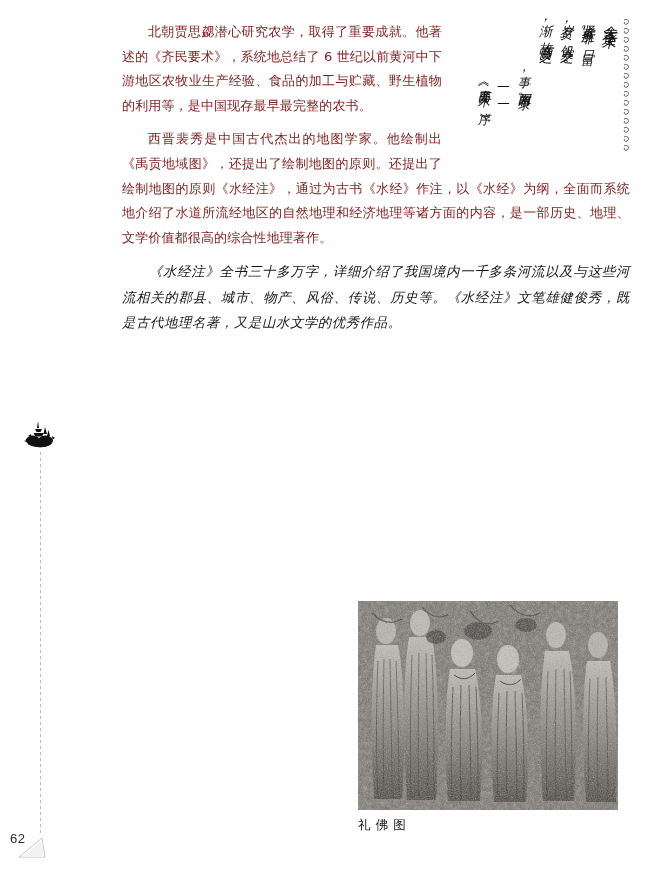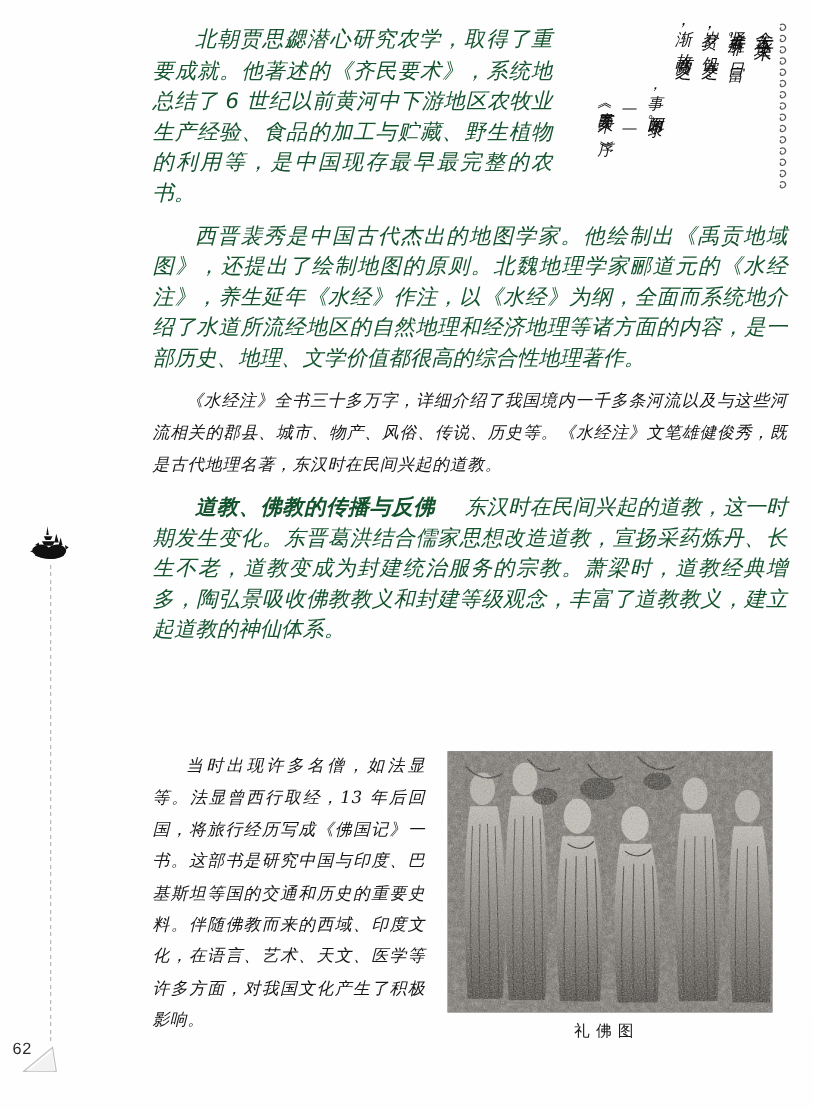--- a/index.html
+++ b/index.html
@@ -71,27 +71,26 @@
   #content {
     position: absolute;
     left: 122px;
     top: 20px;
     width: 508px;
   }
 
   p.body {
     margin: 0 0 9px 0;
     font-family: "DejaVu Sans", "Liberation Sans", sans-serif;
-    font-size: 17px;
+    font-size: 13px;
     line-height: 24.6px;
     text-align: justify;
     text-indent: 2em;
     letter-spacing: 0.15px;
-    color: #14532d;
-    font-style: italic;
+    color: #7f1d1d;
   }
 
   
   p.kai {
     margin: 0 0 9px 0;
     font-family: "DejaVu Serif", "Liberation Serif", serif;
     font-style: italic;
     font-size: 13.4px;
     line-height: 25.5px;
     text-align: justify;
@@ -172,21 +171,21 @@
   .fig-img {
     width: 260px;
     height: 209px;
     display: block;
     background: #6e6e6e;
     position: relative;
     overflow: hidden;
   }
   .fig-caption {
     margin-top: 7px;
-    text-align: center;
+    text-align: left;
     font-family: "DejaVu Serif", "Liberation Serif", serif;
     font-size: 12.6px;
     letter-spacing: 5px;
     color: #1c1c1c;
     padding-right: 5px;
   }
 
   
   .wrap-col {
     position: absolute;
@@ -274,32 +273,28 @@
       <div class="vcol c0">舍本逐末，</div>
     </div>
   </div>
 
   <div id="content">
 
     <div class="quote-float"></div>
 
     <p class="body">北朝贾思勰潜心研究农学，取得了重要成就。他著述的《齐民要术》，系统地总结了 6 世纪以前黄河中下游地区农牧业生产经验、食品的加工与贮藏、野生植物的利用等，是中国现存最早最完整的农书。</p>
 
-    <p class="body">西晋裴秀是中国古代杰出的地图学家。他绘制出《禹贡地域图》，还提出了绘制地图的原则。北魏地理学家郦道元的《水经注》，养生延年《水经》作注，以《水经》为纲，全面而系统地介绍了水道所流经地区的自然地理和经济地理等诸方面的内容，是一部历史、地理、文学价值都很高的综合性地理著作。</p>
-
-    <p class="kai">《水经注》全书三十多万字，详细介绍了我国境内一千多条河流以及与这些河流相关的郡县、城市、物产、风俗、传说、历史等。《水经注》文笔雄健俊秀，既是古代地理名著，东汉时在民间兴起的道教。</p>
-
-    <p class="body"><span class="lead">道教、佛教的传播与反佛</span><span class="lead-gap"></span><span>东汉时在民间兴起的道教，这一时期发生变化。东晋葛洪结合儒家思想改造道教，宣扬采药炼丹、长生不老，道教变成为封建统治服务的宗教。萧梁时，道教经典增多，陶弘景吸收佛教教义和封建等级观念，丰富了道教教义，建立起道教的神仙体系。</span></p>
+    <p class="body">西晋裴秀是中国古代杰出的地图学家。他绘制出《禹贡地域图》，还提出了绘制地图的原则。还提出了绘制地图的原则《水经注》，通过为古书《水经》作注，以《水经》为纲，全面而系统地介绍了水道所流经地区的自然地理和经济地理等诸方面的内容，是一部历史、地理、文学价值都很高的综合性地理著作。</p>
+
+    <p class="kai">《水经注》全书三十多万字，详细介绍了我国境内一千多条河流以及与这些河流相关的郡县、城市、物产、风俗、传说、历史等。《水经注》文笔雄健俊秀，既是古代地理名著，又是山水文学的优秀作品。</p>
+
 
 
   </div>
 
-  <div class="wrap-col">
-    <p class="kai">当时出现许多名僧，如法显等。法显曾西行取经，13 年后回国，将旅行经历写成《佛国记》一书。这部书是研究中国与印度、巴基斯坦等国的交通和历史的重要史料。伴随佛教而来的西域、印度文化，在语言、艺术、天文、医学等许多方面，对我国文化产生了积极影响。</p>
-  </div>
 
   <figure id="figure" style="margin:0">
     <div class="fig-img">
       <svg width="260" height="209" viewBox="0 0 260 209" preserveAspectRatio="none" aria-hidden="true">
         <defs>
           <filter id="grain">
             <feTurbulence type="fractalNoise" baseFrequency="0.85" numOctaves="4" seed="7" result="n"></feTurbulence>
             <feColorMatrix in="n" type="saturate" values="0"></feColorMatrix>
             <feComponentTransfer>
               <feFuncA type="linear" slope="1.15" intercept="-0.12"></feFuncA>

